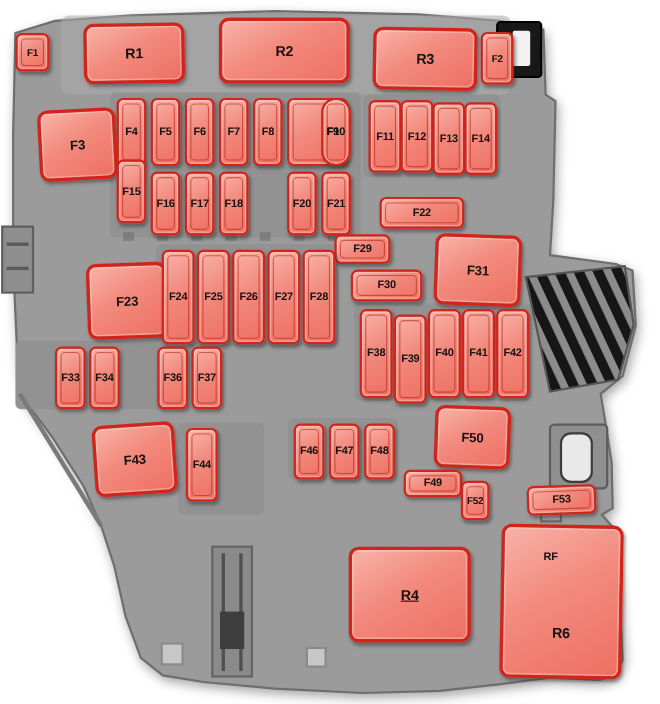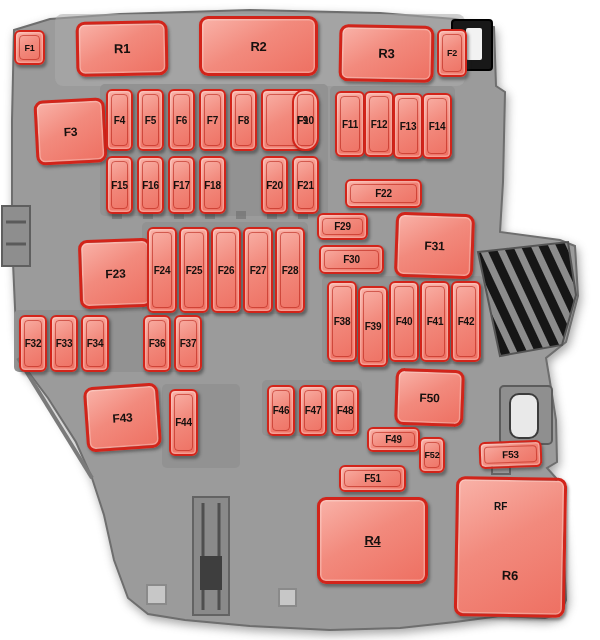--- a/index.html
+++ b/index.html
@@ -155,42 +155,42 @@
       </div>
       <div class="fuse kind-v" style="left: 364px; top: 91px; width: 26px; height: 62px;">
         <span>F12</span>
       </div>
       <div class="fuse kind-v" style="left: 393px; top: 93px; width: 26px; height: 62px;">
         <span>F13</span>
       </div>
       <div class="fuse kind-v" style="left: 422px; top: 93px; width: 26px; height: 62px;">
         <span>F14</span>
       </div>
-      <div class="fuse kind-v" style="left: 106px; top: 156px; width: 23px; height: 54px; text-align: center;">
+      <div class="fuse kind-v" style="left: 106px; top: 145px; width: 23px; height: 54px; text-align: center;">
         <span>F15</span>
       </div>
       <div class="fuse kind-v" style="left: 137px; top: 156px; width: 23px; height: 54px;">
         <span>F16</span>
       </div>
       <div class="fuse kind-v" style="left: 168px; top: 156px; width: 23px; height: 54px;">
         <span>F17</span>
       </div>
       <div class="fuse kind-v" style="left: 199px; top: 156px; width: 23px; height: 54px;">
         <span>F18</span>
       </div>
       <div class="fuse kind-v" style="left: 261px; top: 156px; width: 23px; height: 54px;">
         <span>F20</span>
       </div>
       <div class="fuse kind-v" style="left: 292px; top: 156px; width: 23px; height: 54px;">
         <span>F21</span>
       </div>
       <div class="fuse kind-h" style="left: 345px; top: 179px; width: 73px; height: 25px;">
         <span>F22</span>
       </div>
-      <div class="fuse kind-h" style="left: 317px; top: 213px; width: 47px; height: 23px;">
+      <div class="fuse kind-h" style="left: 304px; top: 213px; width: 47px; height: 23px;">
         <span>F29</span>
       </div>
       <div class="fuse kind-square" style="left: 79px; top: 239px; width: 67px; height: 63px; transform: rotate(-2deg);">
         <span>F23</span>
       </div>
       <div class="fuse kind-v" style="left: 147px; top: 227px; width: 26px; height: 82px;">
         <span>F24</span>
       </div>
       <div class="fuse kind-v" style="left: 179px; top: 227px; width: 26px; height: 82px;">
         <span>F25</span>
@@ -218,23 +218,20 @@
       </div>
       <div class="fuse kind-v" style="left: 389px; top: 281px; width: 26px; height: 77px;">
         <span>F40</span>
       </div>
       <div class="fuse kind-v" style="left: 420px; top: 281px; width: 26px; height: 77px;">
         <span>F41</span>
       </div>
       <div class="fuse kind-v" style="left: 451px; top: 281px; width: 26px; height: 77px;">
         <span>F42</span>
       </div>
-      <div class="fuse kind-v" style="left: 19px; top: 315px; width: 24px; height: 53px;">
-        <span>F32</span>
-      </div>
       <div class="fuse kind-v" style="left: 50px; top: 315px; width: 24px; height: 53px;">
         <span>F33</span>
       </div>
       <div class="fuse kind-v" style="left: 81px; top: 315px; width: 24px; height: 53px;">
         <span>F34</span>
       </div>
       <div class="fuse kind-v" style="left: 143px; top: 315px; width: 24px; height: 53px; text-align: right;">
         <span>F36</span>
       </div>
       <div class="fuse kind-v" style="left: 174px; top: 315px; width: 24px; height: 53px;">
@@ -260,23 +257,20 @@
       </div>
       <div class="fuse kind-h" style="left: 367px; top: 427px; width: 49px; height: 21px;">
         <span>F49</span>
       </div>
       <div class="fuse kind-small" style="left: 419px; top: 437px; width: 22px; height: 32px;">
         <span>F52</span>
       </div>
       <div class="fuse kind-h" style="left: 479px; top: 441px; width: 59px; height: 23px; transform: rotate(-2deg);">
         <span>F53</span>
       </div>
-      <div class="fuse kind-h" style="left: 339px; top: 465px; width: 63px; height: 23px;">
-        <span>F51</span>
-      </div>
       <div class="fuse kind-relay" style="left: 317px; top: 497px; width: 105px; height: 81px; text-decoration: underline;">
         <span>R4</span>
       </div>
       <div class="fuse kind-relay" style="left: 455px; top: 477px; width: 105px; height: 134px; transform: rotate(1deg);">
         <span style="transform: translateY(28px);">R6</span>
       </div>
     </div>
 
   <span id="rf-label">RF</span>
 </div>

